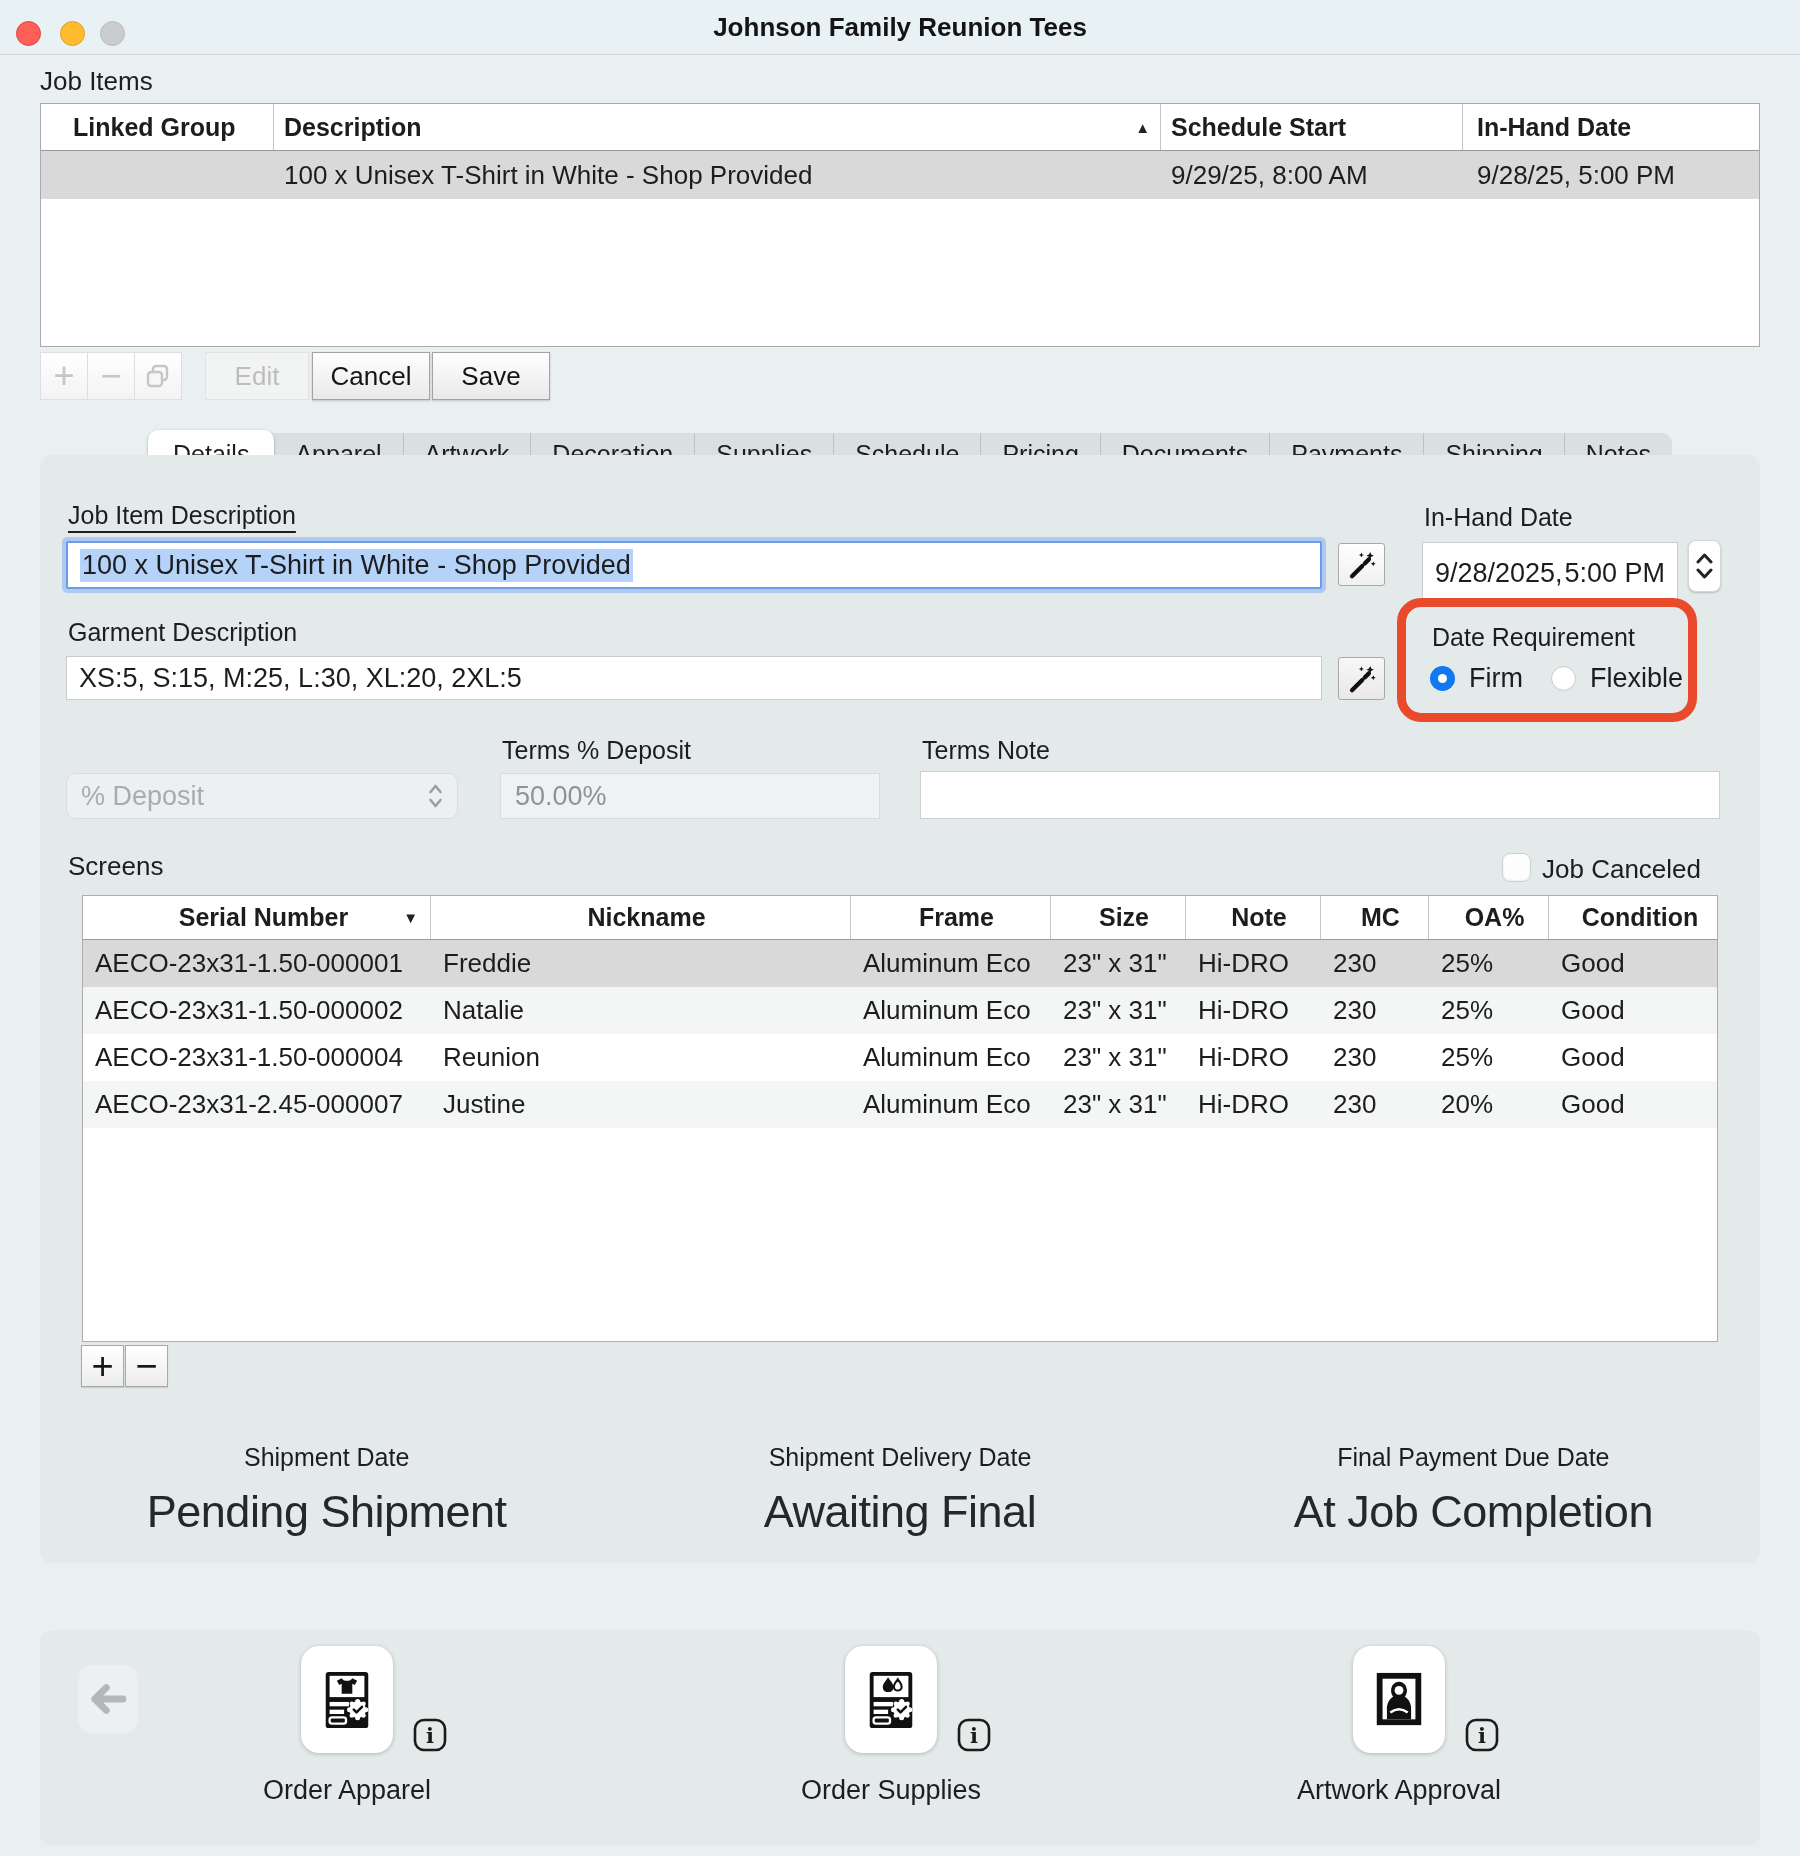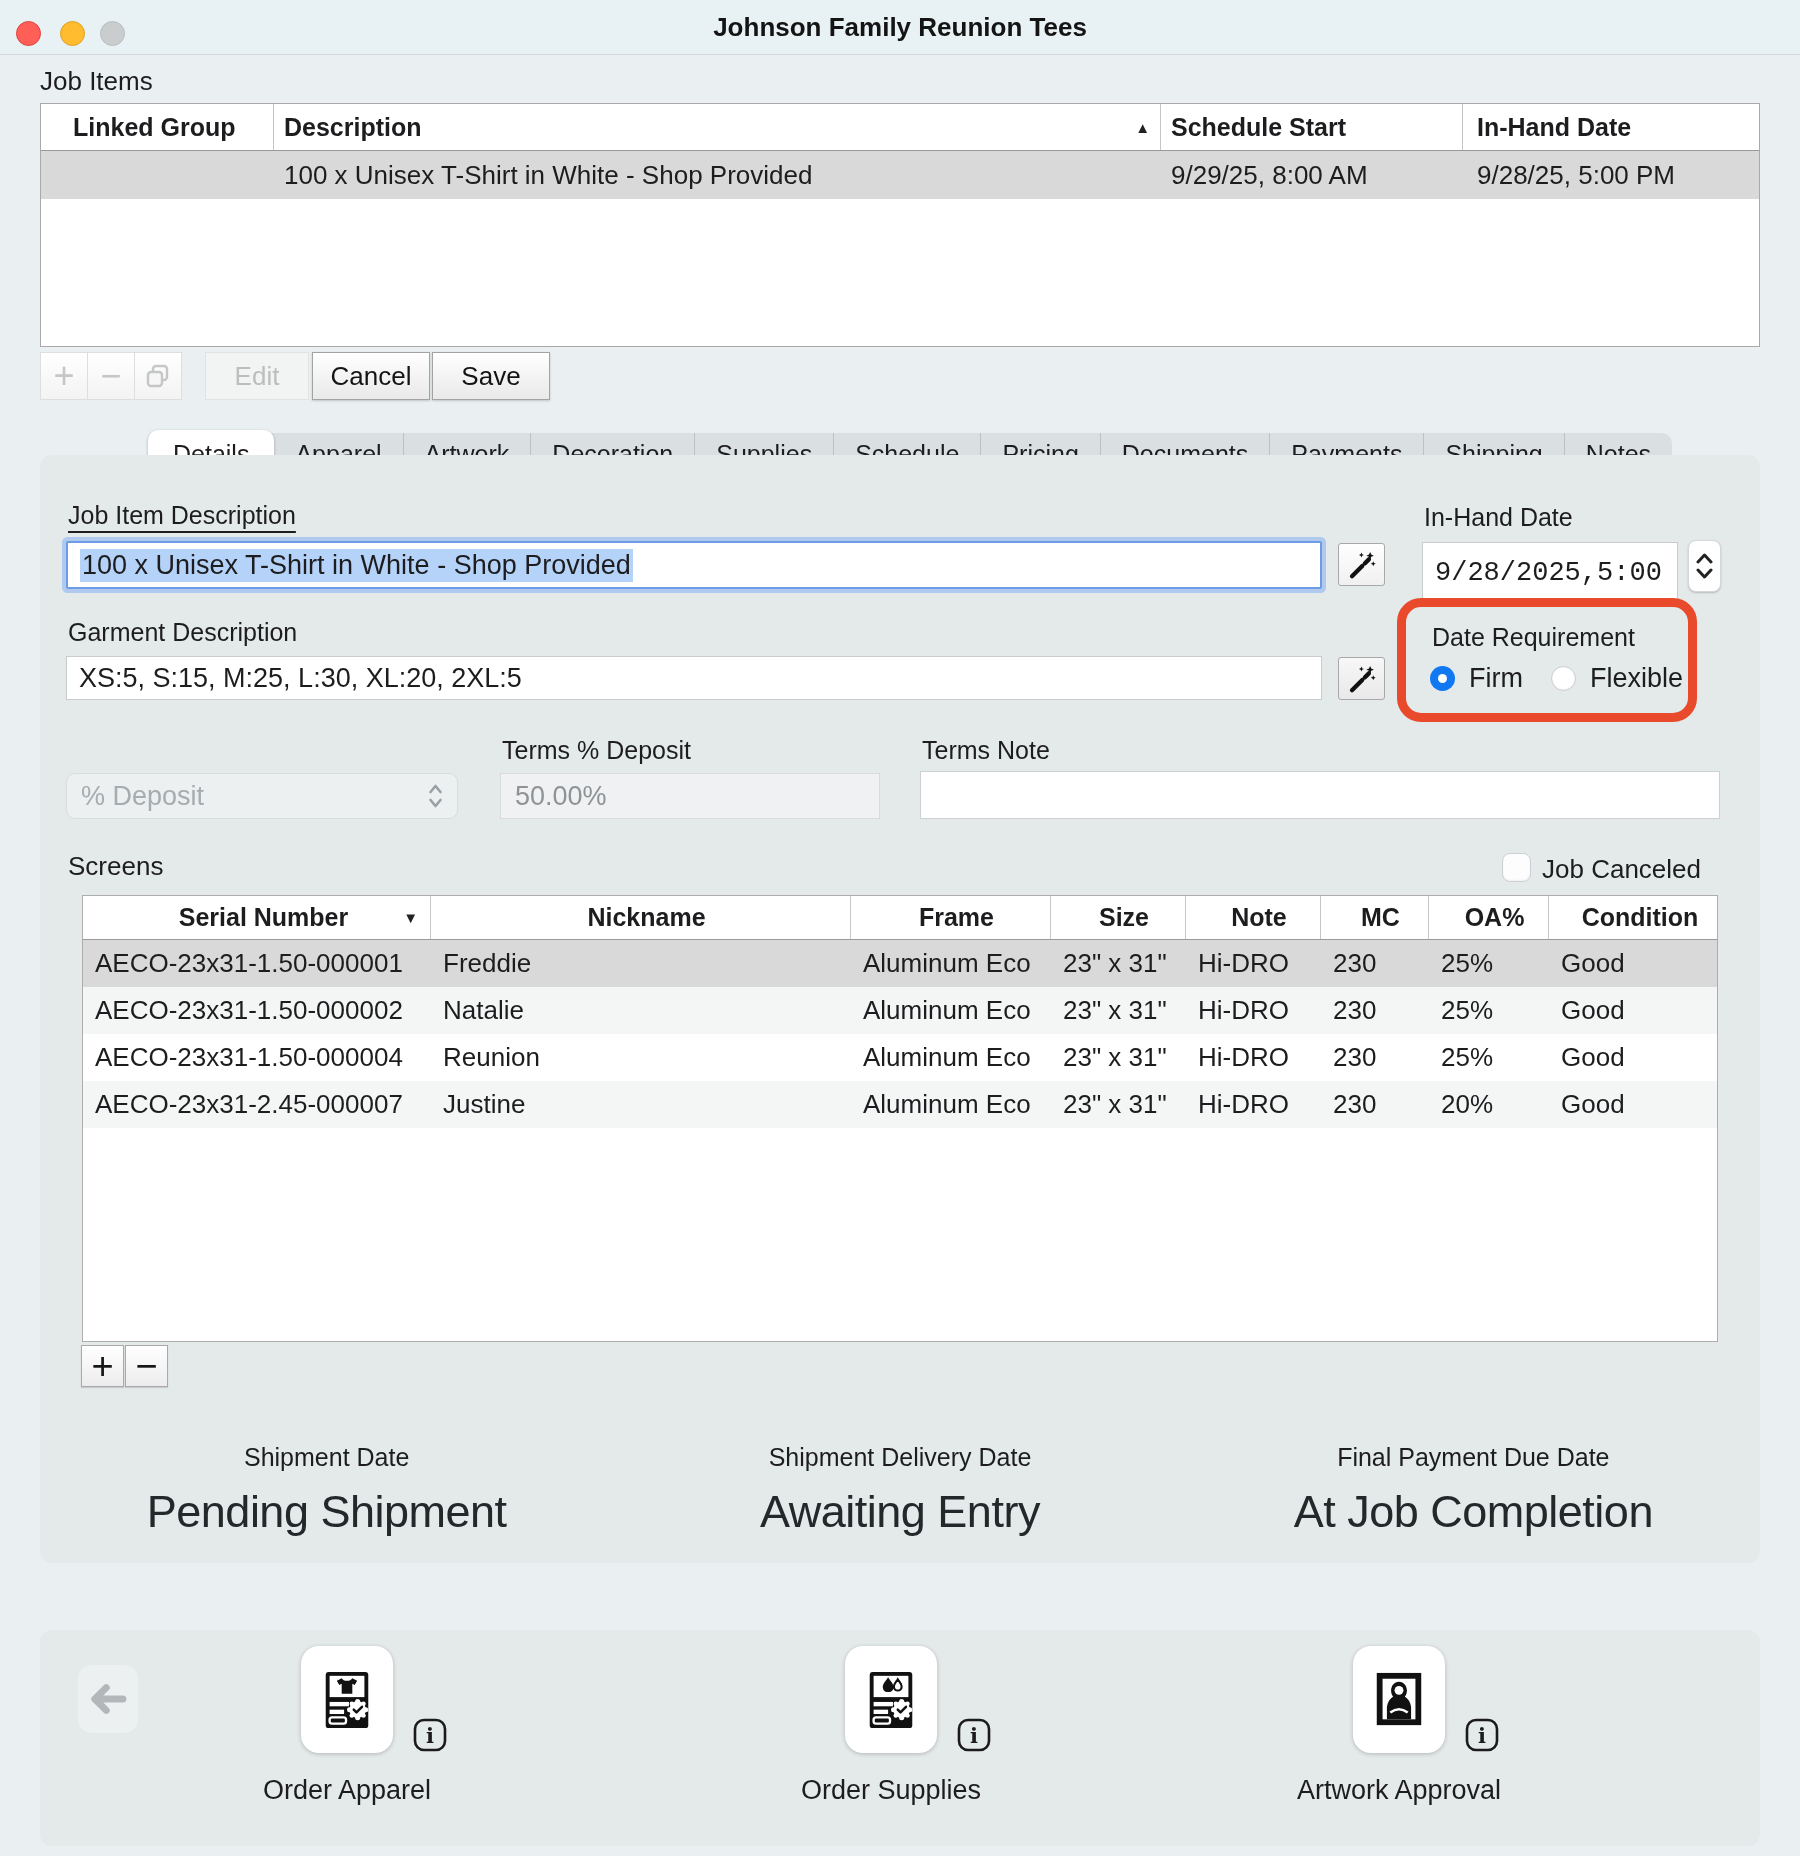--- a/index.html
+++ b/index.html
@@ -166,21 +166,21 @@
       <svg width="30" height="30" viewBox="0 0 24 24">
         <path d="M4 21 L12.2 12.8" stroke="#111" stroke-width="3.4" stroke-linecap="round"></path>
         <path d="M14.2 10.8 L17.5 7.5" stroke="#111" stroke-width="3.4" stroke-linecap="round"></path>
         <path d="M18.5 1.5 L19.4 3.6 L21.5 4.5 L19.4 5.4 L18.5 7.5 L17.6 5.4 L15.5 4.5 L17.6 3.6 Z" fill="#111"></path>
         <path d="M21 9 L21.6 10.4 L23 11 L21.6 11.6 L21 13 L20.4 11.6 L19 11 L20.4 10.4 Z" fill="#111"></path>
         <path d="M11.5 2 L12.1 3.4 L13.5 4 L12.1 4.6 L11.5 6 L10.9 4.6 L9.5 4 L10.9 3.4 Z" fill="#111"></path>
       </svg>
     </div>
 
     <div class="flabel" style="left:1384px;top:48px;">In-Hand Date</div>
-    <div class="field" style="left:1382px;top:87px;width:256px;height:62px;justify-content:space-between;font-family:Liberation Mono, monospace;">
+    <div class="field" style="left:1382px;top:87px;width:256px;height:62px;justify-content:space-between;">
       <span>9/28/2025,</span>
       <span>5:00 PM</span>
     </div>
     <div class="stepper">
       <svg width="17" height="11" viewBox="0 0 17 11">
           <path d="M2 9 L8.5 2 L15 9" stroke="#222" stroke-width="3" fill="none" stroke-linecap="round" stroke-linejoin="round"></path>
         </svg>
       <svg width="17" height="11" viewBox="0 0 17 11">
           <path d="M2 2 L8.5 9 L15 2" stroke="#222" stroke-width="3" fill="none" stroke-linecap="round" stroke-linejoin="round"></path>
         </svg>
@@ -303,21 +303,21 @@
     <div class="pm-btn add">+</div>
     <div class="pm-btn rem">−</div>
 
     <div class="summary">
       <div class="sum-col">
         <div class="sum-label">Shipment Date</div>
         <div class="sum-value">Pending Shipment</div>
       </div>
       <div class="sum-col">
         <div class="sum-label">Shipment Delivery Date</div>
-        <div class="sum-value">Awaiting Entry</div>
+        <div class="sum-value">Awaiting Final</div>
       </div>
       <div class="sum-col">
         <div class="sum-label">Final Payment Due Date</div>
         <div class="sum-value">At Job Completion</div>
       </div>
     </div>
   </div>
 
   <div class="section-label" style="left:64px;top:1590px;margin-top:45px;">Guideposts</div>
   <div class="gp-panel">

